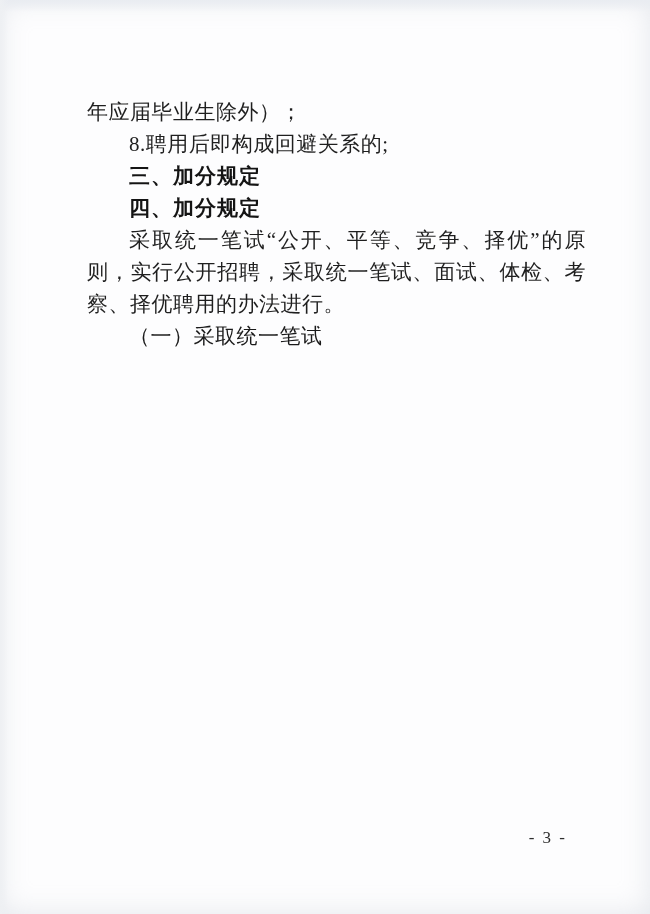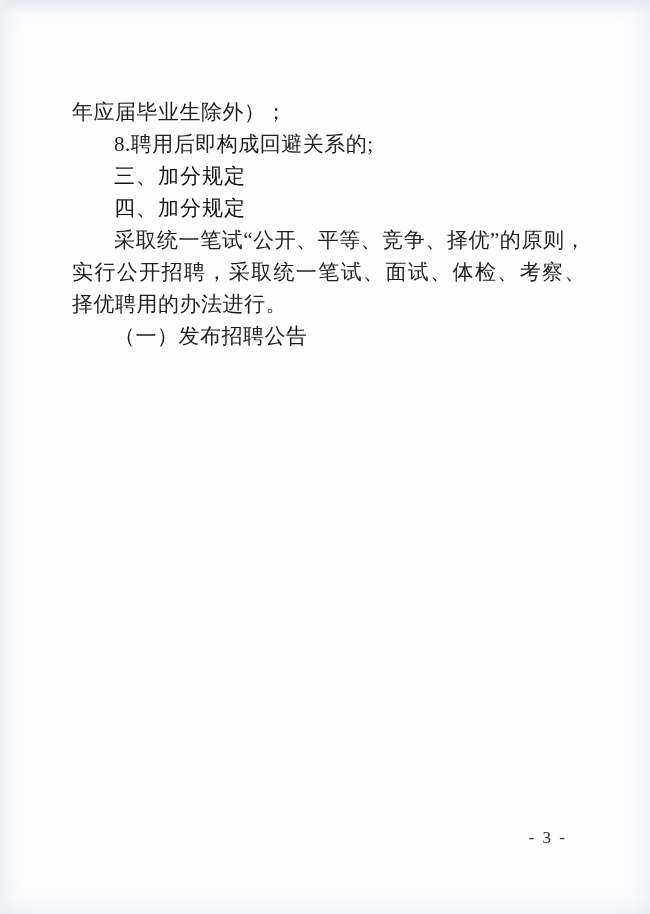--- a/index.html
+++ b/index.html
@@ -28,37 +28,37 @@
   .scan-edge-left {
     position: absolute;
     top: 0; bottom: 0; left: 0;
     width: 8px;
     background: linear-gradient(90deg, #eef0f3, rgba(238,240,243,0));
     pointer-events: none;
   }
   .content {
     position: absolute;
     top: 96px;
-    left: 72px;
+    left: 87px;
     right: 64px;
     font-size: 21px;
     line-height: 32px;
     text-align: justify;
     letter-spacing: 0.5px;
   }
   .content p {
     margin: 0;
     text-indent: 2em;
   }
   .content p.continuation {
     text-indent: 0;
   }
   .heading {
     font-family: "Liberation Sans", "DejaVu Sans", sans-serif;
-    font-weight: 400;
+    font-weight: 700;
     color: #141414;
     letter-spacing: 1px;
   }
   .subheading {
     color: #1a1a1a;
   }
   .page-number {
     position: absolute;
     top: 828px;
     right: 83px;
@@ -75,17 +75,17 @@
 <div class="page">
   <div class="scan-edge-top"></div>
   <div class="scan-edge-left"></div>
 
   <div class="content">
     <p class="continuation">年应届毕业生除外）；</p>
     <p>8.聘用后即构成回避关系的;</p>
     <p class="heading">三、加分规定</p>
     <p class="heading">四、加分规定</p>
     <p>采取统一笔试“公开、平等、竞争、择优”的原则，实行公开招聘，采取统一笔试、面试、体检、考察、择优聘用的办法进行。</p>
-    <p class="subheading">（一）发布招聘公告</p>
+    <p class="subheading">（一）采取统一笔试</p>
   </div>
 
   <div class="page-number">- 3 -</div>
 </div>
 
 </body></html>

